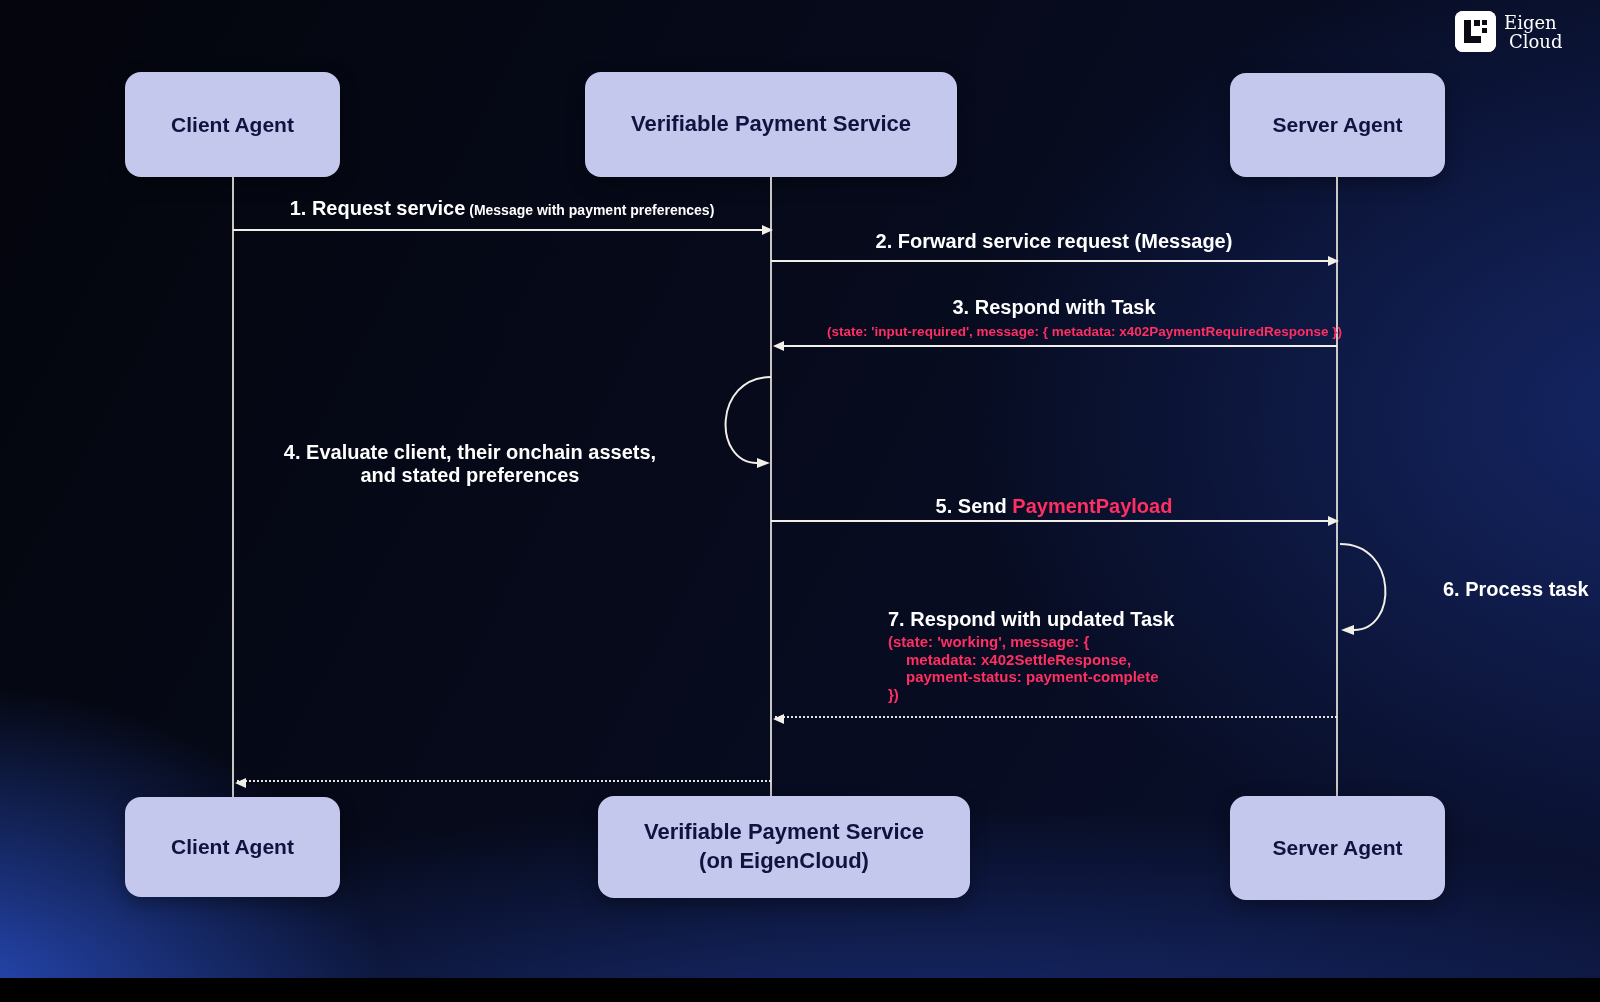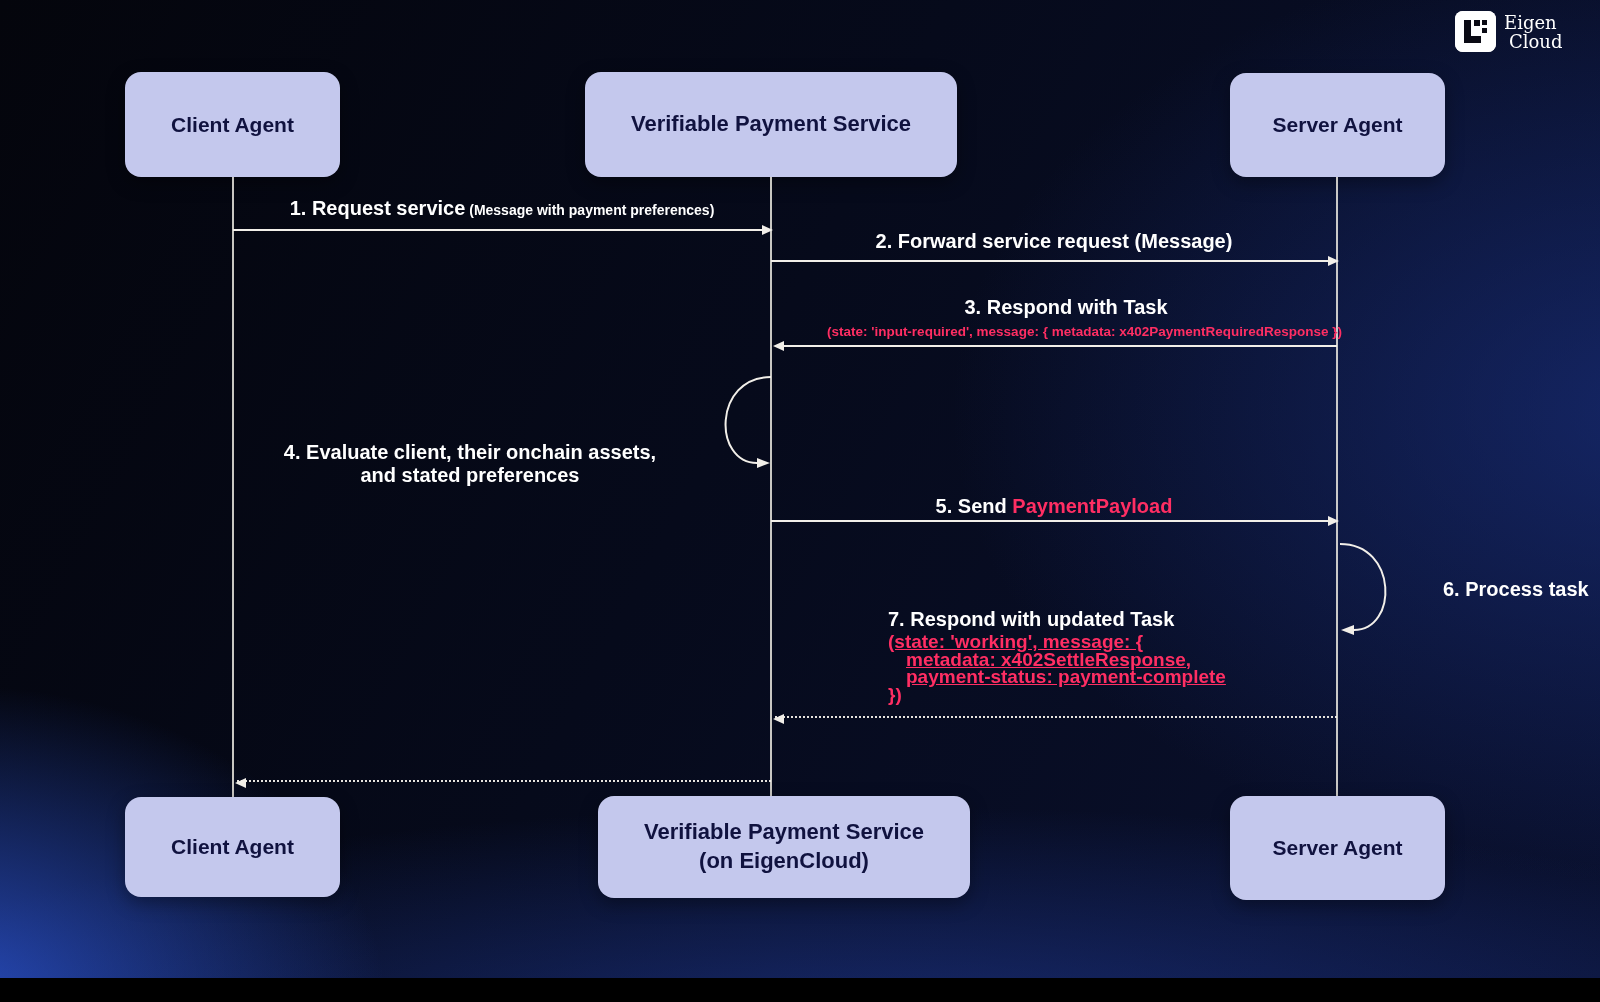--- a/index.html
+++ b/index.html
@@ -81,30 +81,30 @@
   
   .lbl{position:absolute;color:#fff;font-weight:bold;white-space:nowrap;}
   .lbl-title{font-size:20px;}
   .lbl-suffix{font-size:14px;font-weight:bold;}
   .lbl-center{text-align:center;}
   .pink{color:var(--pink);}
   .lbl-pink-sm{font-size:13.5px;font-weight:bold;color:var(--pink);}
 
   .lbl1{left:233px;top:197px;width:538px;}
   .lbl2{left:771px;top:230px;width:566px;}
-  .lbl3{left:771px;top:296px;width:566px;margin-left:12px;}
+  .lbl3{left:771px;top:296px;width:566px;}
   .lbl3d{left:0px;top:324px;width:1342px;text-align:right;}
   .lbl4{left:240px;top:397px;width:460px;white-space:normal;line-height:23px;margin-top:44px;}
   .lbl5{left:771px;top:495px;width:566px;}
   .lbl6{left:1400px;top:578px;margin-left:43px;}
   .lbl7{left:888px;top:608px;}
   .code7{
     position:absolute;left:888px;top:633px;
-    font-size:19px;font-weight:bold;color:var(--pink);
-    line-height:17.5px;white-space:nowrap;text-decoration:underline;
+    font-size:15px;font-weight:bold;color:var(--pink);
+    line-height:17.5px;white-space:nowrap;
   }
   .code7 .ind{padding-left:18px;}
   .lbl8{left:233px;top:750px;width:538px;}
 
   
   .loop-svg{position:absolute;}
   .loop4{left:705px;top:374px;}
   .loop6{left:1336px;top:541px;}
 
   

